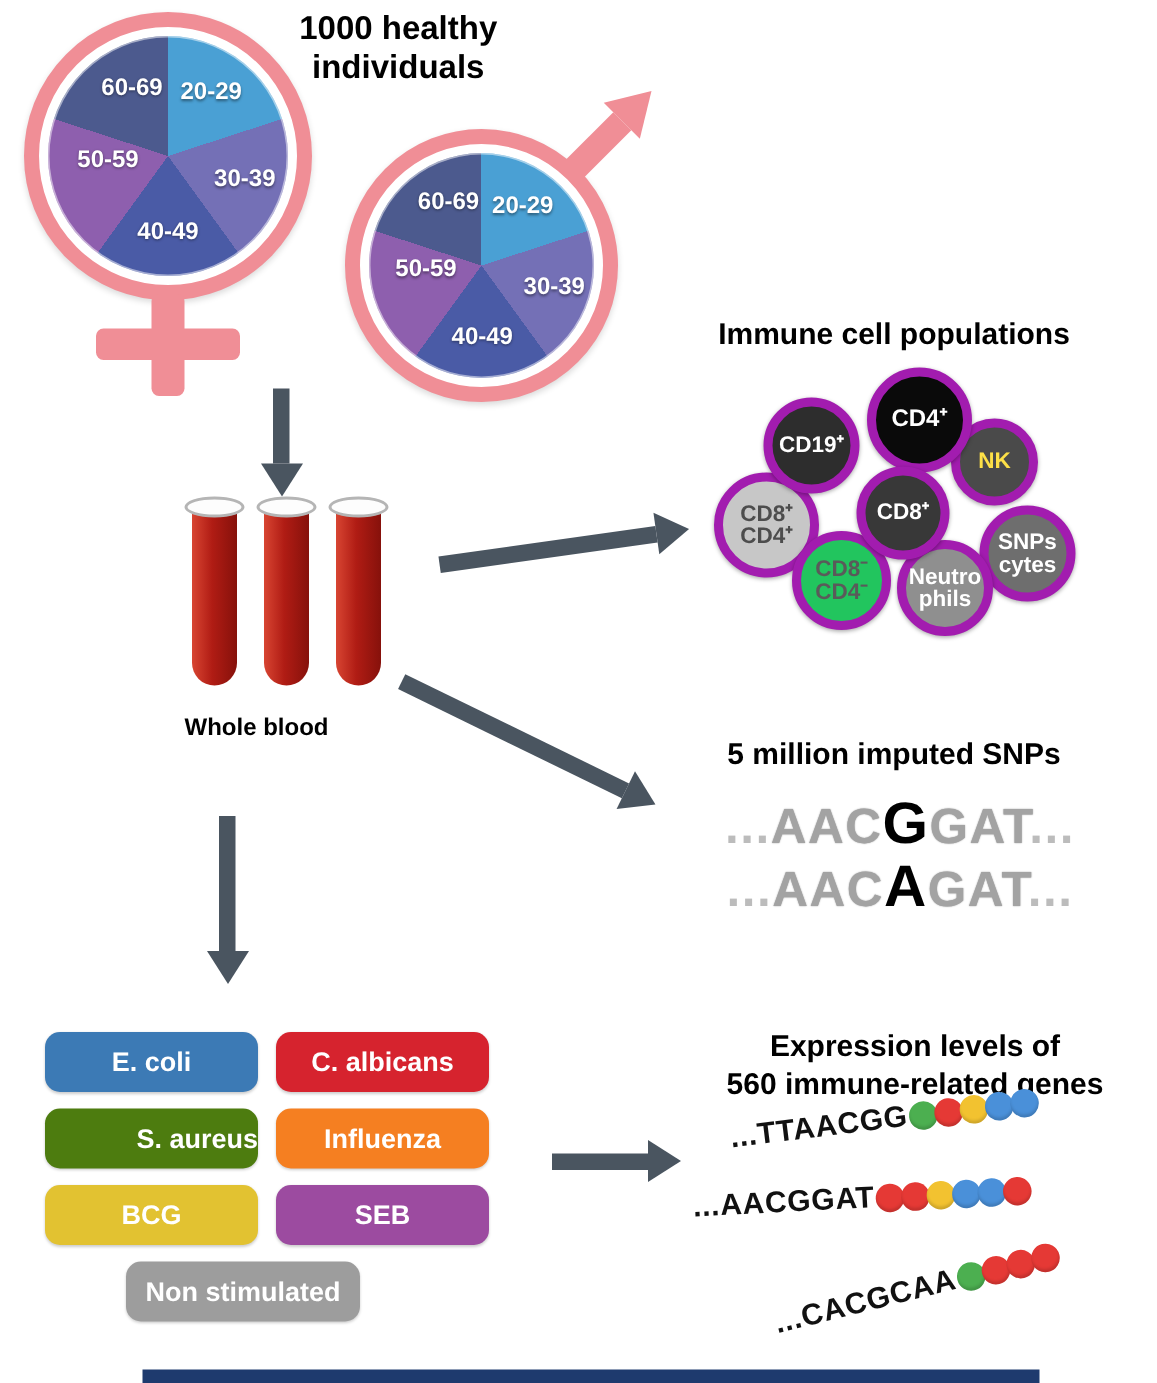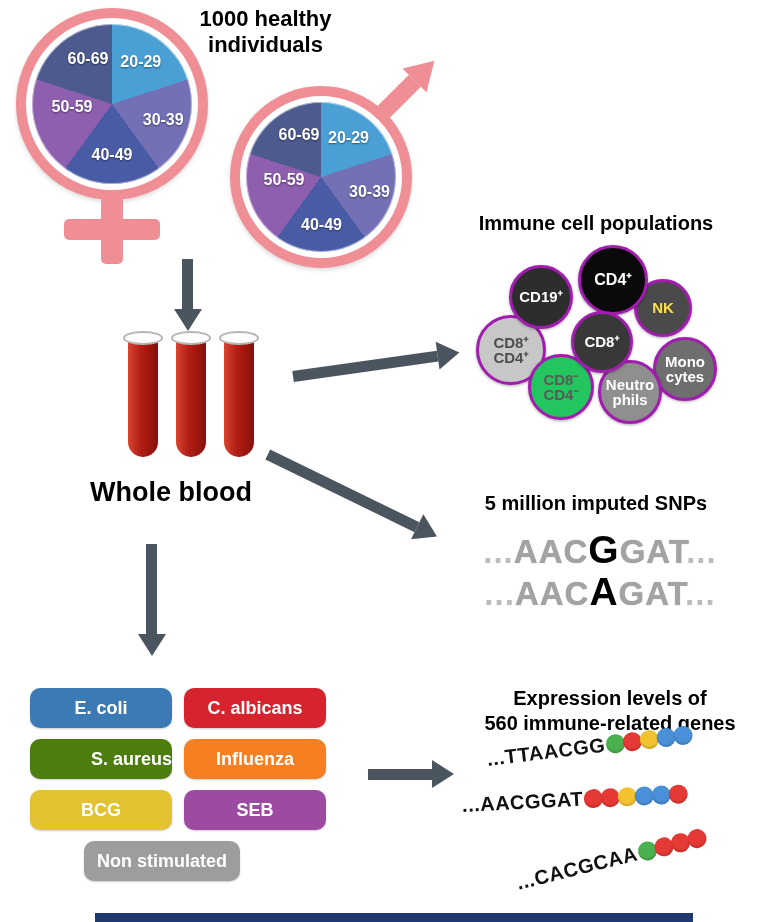--- a/index.html
+++ b/index.html
@@ -89,21 +89,21 @@
     box-shadow: 0 0 0 2px #ffffff;
   }
 
   
   .fig-title { position: absolute; font-weight: bold; color: #000; text-align: center; }
 
   
   .cell {
     position: absolute;
     border-radius: 50%;
-    border: 3px solid #a21caf;
+    border: 6px solid #a21caf;
     box-sizing: border-box;
     display: flex;
     flex-direction: column;
     justify-content: center;
     text-align: center;
     font-weight: bold;
     font-size: 15px;
     line-height: 1.02;
     box-shadow: 0 1px 3px rgba(0,0,0,0.35);
   }
@@ -236,37 +236,37 @@
     <div class="tube" style="left:169px; top:331px;">
       <div class="tube-rim"></div>
       <div class="tube-body"></div>
     </div>
     <div class="tube" style="left:217px; top:331px;">
       <div class="tube-rim"></div>
       <div class="tube-body"></div>
     </div>
   </div>
 
-  <div class="fig-title" style="left:86px; top:477px; width:170px; font-size:27px;">Whole blood</div>
+  <div class="fig-title" style="left:86px; top:477px; width:170px; font-size:16px;">Whole blood</div>
 
   <div class="fig-title" style="left:462px; top:212px; width:268px; font-size:20px;">Immune cell populations</div>
 
   <div>
     <div class="cell" style="left: 476px; top: 315px; width: 70px; height: 70px; z-index: 1; background: rgb(199, 199, 199); color: rgb(77, 77, 77);">
       <div>CD8⁺</div>
       <div>CD4⁺</div>
     </div>
     <div class="cell" style="left: 509px; top: 265px; width: 64px; height: 64px; z-index: 2; background: rgb(45, 45, 45); color: rgb(255, 255, 255);">
       <div>CD19⁺</div>
     </div>
     <div class="cell" style="left: 634px; top: 279px; width: 58px; height: 58px; z-index: 2; background: rgb(74, 74, 74); color: #fde047;">
       <div>NK</div>
     </div>
     <div class="cell" style="left: 653px; top: 337px; width: 64px; height: 64px; z-index: 1; background: rgb(110, 110, 110); color: rgb(255, 255, 255);">
-      <div>Mono</div>
+      <div>SNPs</div>
       <div>cytes</div>
     </div>
     <div class="cell" style="left: 578px; top: 245px; width: 70px; height: 70px; z-index: 4; font-size: 16px; background: rgb(10, 10, 10); color: rgb(255, 255, 255);">
       <div>CD4⁺</div>
     </div>
     <div class="cell" style="left: 571px; top: 311px; width: 62px; height: 62px; z-index: 5; background: rgb(56, 56, 56); color: rgb(255, 255, 255);">
       <div>CD8⁺</div>
     </div>
     <div class="cell" style="left: 528px; top: 354px; width: 66px; height: 66px; z-index: 3; background: #22c55e; color: rgb(90, 90, 90);">
       <div>CD8⁻</div>

